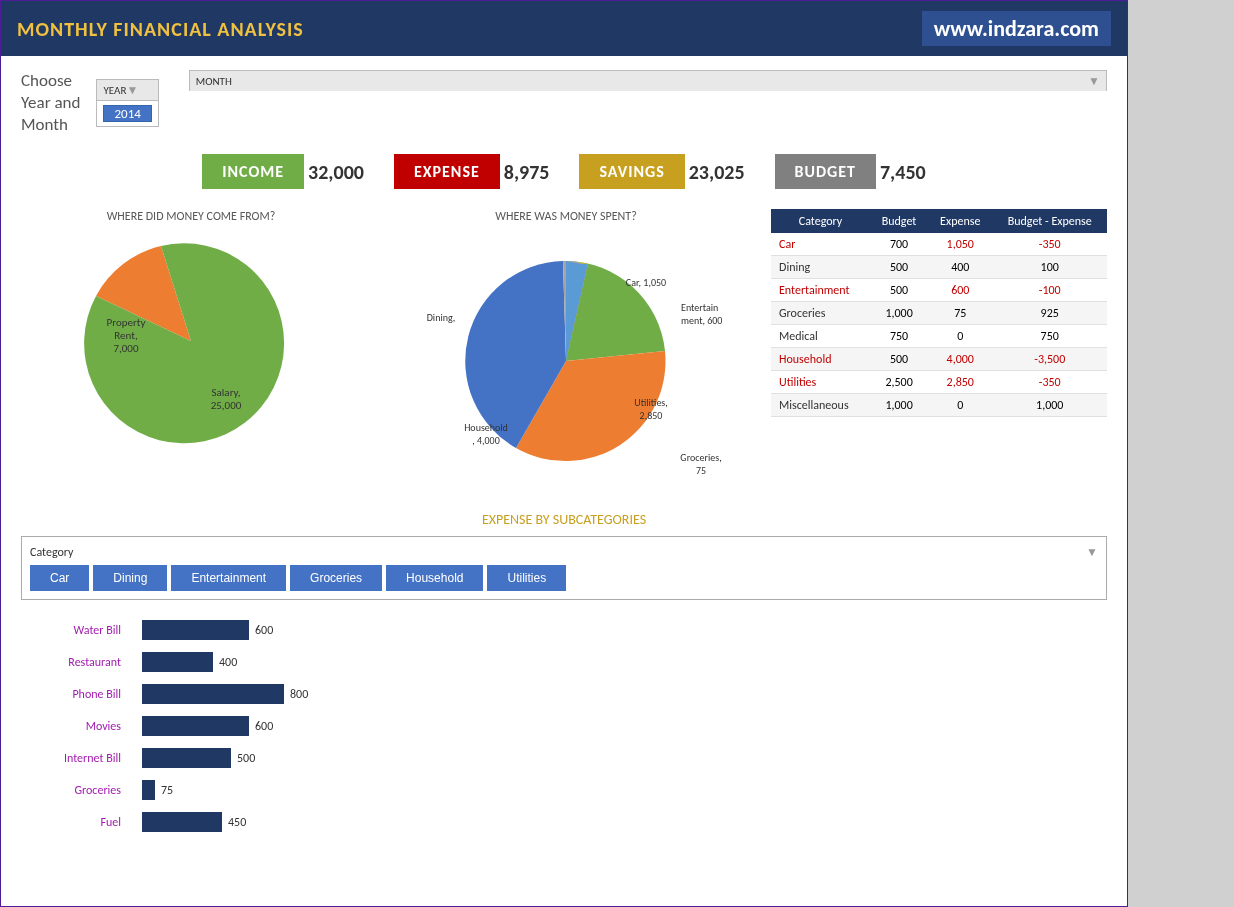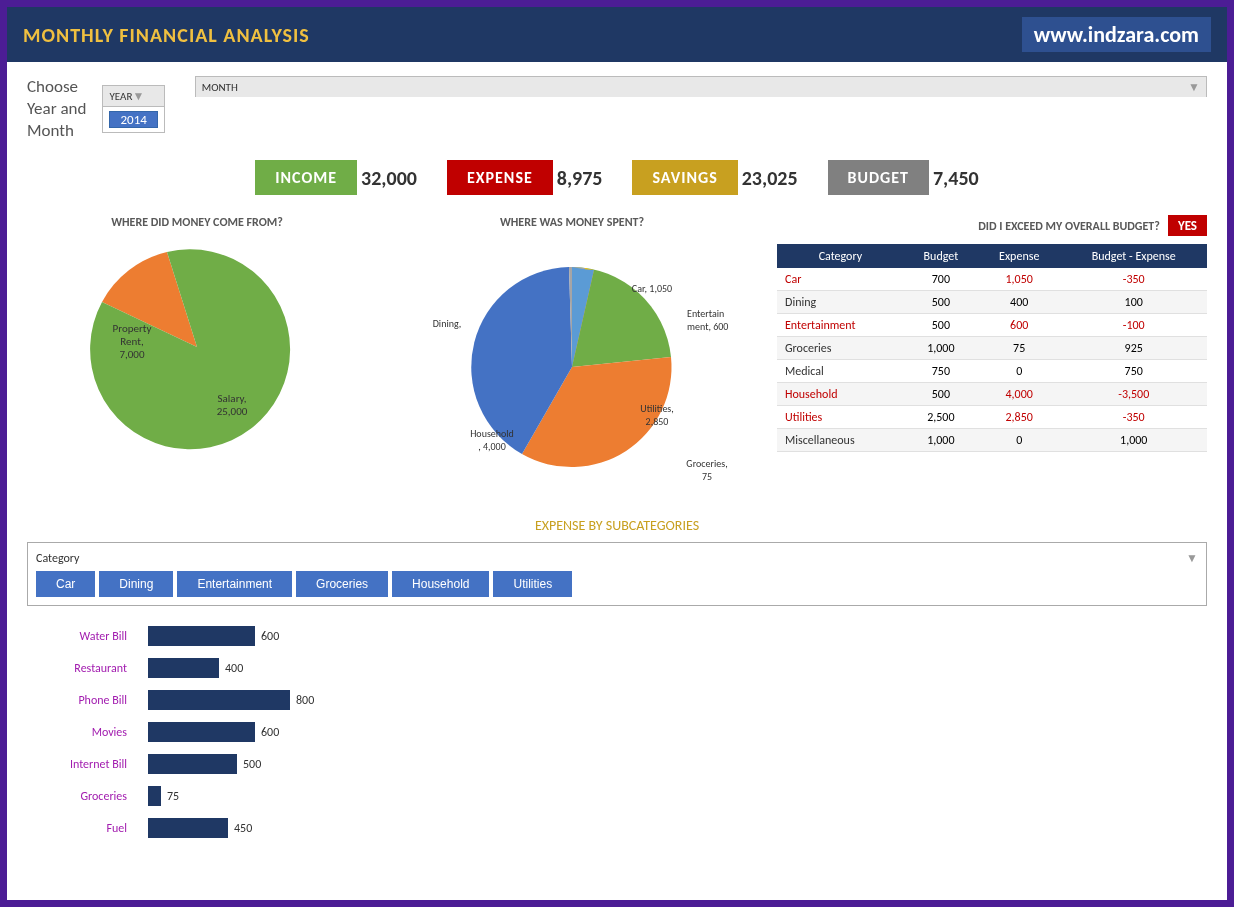--- a/index.html
+++ b/index.html
@@ -1,18 +1,18 @@
 <!DOCTYPE html>
 <html><head>
   <meta charset="utf-8">
   <style>
     * { box-sizing: border-box; margin: 0; padding: 0; }
     body { font-family: Calibri, Arial, sans-serif; background: #d0d0d0; font-size: 13px; }
 
-    .outer-border { border: 7px solid #4c1d95; background: #fff; width: 1234px; min-height: 907px; }
+    .outer-border { border: 1px solid #4c1d95; background: #fff; width: 1128px; min-height: 907px; }
 
     
     .header { background: #1f3864; padding: 10px 16px; display: flex; justify-content: space-between; align-items: center; }
     .header-title { color: #f0c040; font-size: 20px; font-weight: bold; letter-spacing: 1px; text-transform: uppercase; }
     .header-logo { color: #fff; font-size: 22px; font-weight: bold; background: #2e5090; padding: 4px 12px; }
 
     
     .controls-row { display: flex; align-items: flex-start; padding: 14px 20px 8px 20px; gap: 30px; }
     .control-label { font-size: 17px; color: #555; text-align: left; line-height: 1.3; margin-right: 16px; }
     .year-section { display: flex; align-items: center; }
@@ -31,21 +31,21 @@
     .summary-label { padding: 8px 20px; font-size: 16px; font-weight: bold; color: #fff; letter-spacing: 1px; }
     .summary-value { font-size: 20px; font-weight: bold; color: #333; }
     .income-label { background: #70ad47; }
     .expense-label { background: #c00000; }
     .savings-label { background: #c8a020; }
     .budget-label { background: #808080; }
 
     
     .charts-row { display: flex; padding: 10px 20px; gap: 20px; }
     .chart-section { flex: 0 0 340px; }
-    .chart-title { font-size: 12px; font-weight: bold; color: #595959; text-transform: uppercase; text-align: center; margin-bottom: 8px; }
+    .chart-title { font-size: 12px; font-weight: normal; color: #595959; text-transform: uppercase; text-align: center; margin-bottom: 8px; }
     .pie-container { display: flex; justify-content: center; }
 
     
     .budget-section { flex: 1; padding-top: 0; }
     .budget-question { display: flex; align-items: center; gap: 8px; font-size: 12px; font-weight: bold; color: #595959; text-transform: uppercase; margin-bottom: 8px; justify-content: flex-end; }
     .yes-badge { background: #c00000; color: #fff; font-weight: bold; padding: 3px 10px; font-size: 13px; }
     .budget-table { width: 100%; border-collapse: collapse; font-size: 12px; }
     .budget-table th { background: #1f3864; color: #fff; padding: 5px 8px; text-align: center; font-weight: normal; }
     .budget-table td { padding: 4px 8px; text-align: center; border-bottom: 1px solid #e0e0e0; }
     .budget-table td:first-child { text-align: left; }
@@ -173,24 +173,20 @@
           <text x="95" y="200" font-size="10" fill="#333" text-anchor="middle">Household</text>
           <text x="95" y="213" font-size="10" fill="#333" text-anchor="middle">, 4,000</text>
           <text x="50" y="90" font-size="10" fill="#333" text-anchor="middle">Dining,</text>
           <text x="310" y="230" font-size="10" fill="#333" text-anchor="middle">Groceries,</text>
           <text x="310" y="243" font-size="10" fill="#333" text-anchor="middle">75</text>
         </svg>
       </div>
     </div>
 
     <div class="budget-section">
-      <div class="budget-question">
-        <span>DID I EXCEED MY OVERALL BUDGET?</span>
-        <span class="yes-badge">YES</span>
-      </div>
       <table class="budget-table">
         <thead>
           <tr>
             <th>Category</th>
             <th>Budget</th>
             <th>Expense</th>
             <th>Budget - Expense</th>
           </tr>
         </thead>
         <tbody id="budget-tbody">

